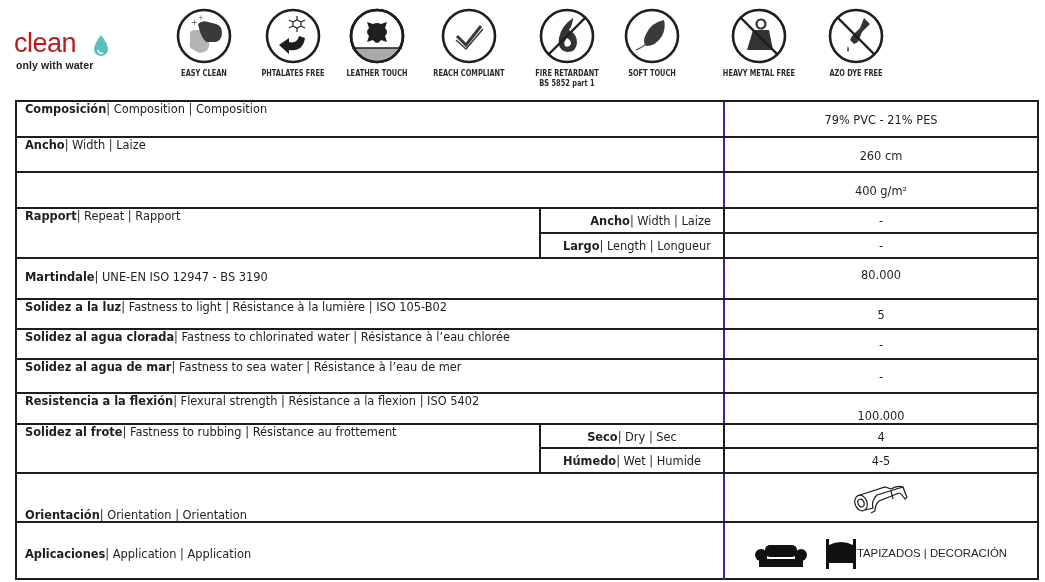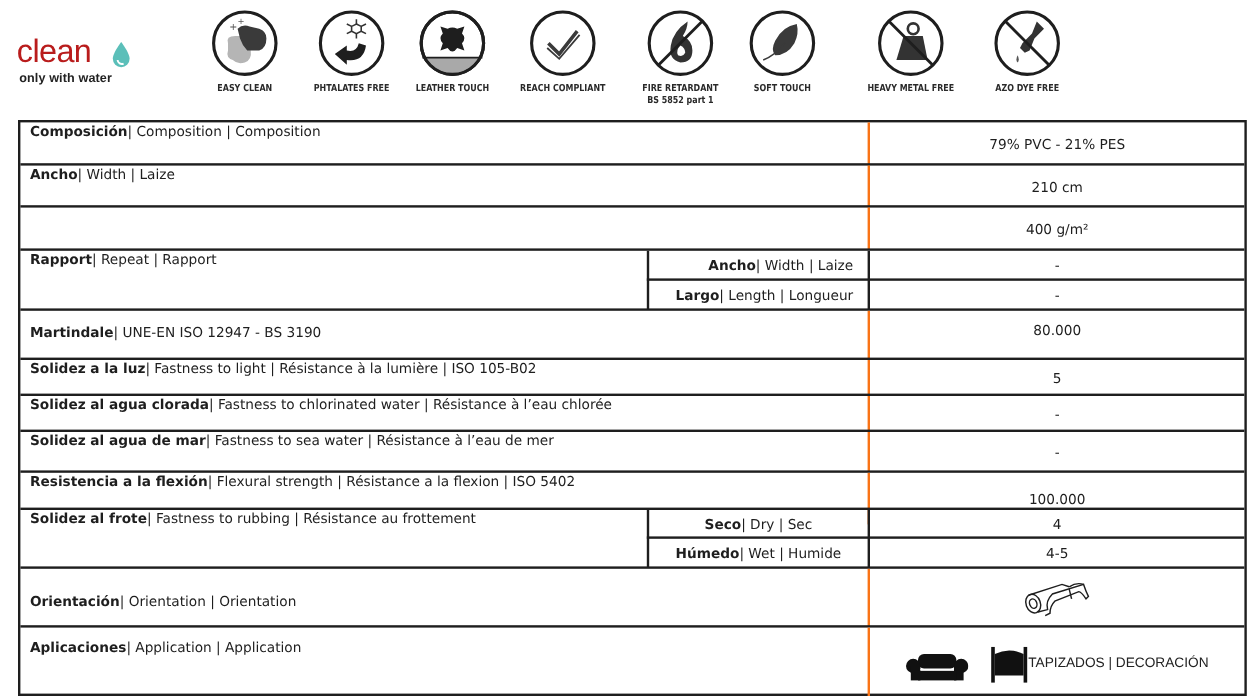--- a/index.html
+++ b/index.html
@@ -12,21 +12,21 @@
   .logo-tag { position: absolute; left: 2px; top: 29px; font-family: "Liberation Sans", sans-serif; font-weight: bold; font-size: 10.5px; color: #222; letter-spacing: 0.1px; white-space: nowrap; }
 
   .badge { position: absolute; top: 8px; width: 110px; text-align: center; }
   .badge .circle { width: 56px; height: 56px; margin: 0 auto; display: block; }
   .badge .label { display: block; font-family: "DejaVu Sans Condensed", "DejaVu Sans", sans-serif; font-size: 8px; font-weight: bold; color: #2a2a2a; margin-top: 5px; line-height: 10px; white-space: nowrap; transform: scaleX(0.92); }
 
   .table { position: absolute; left: 15px; top: 100px; width: 1024px; height: 480px; border: 2px solid #1e1e1e; }
   .row { position: absolute; left: 0; width: 100%; border-top: 2px solid #1e1e1e; }
   .row.first { border-top: none; }
   .cell-label { position: absolute; left: 0; top: 0; height: 100%; display: flex; align-items: flex-start; padding-left: 8px; font-size: 11.4px; white-space: nowrap; }
-  .cell-value { position: absolute; left: 706px; right: 0; top: 0; height: 100%; border-left: 2px solid #f97316; display: flex; align-items: center; justify-content: center; font-size: 11.4px; }
+  .cell-value { position: absolute; left: 706px; right: 0; top: 0; height: 100%; border-left: 2px solid #4c1d95; display: flex; align-items: center; justify-content: center; font-size: 11.4px; }
   .b { font-weight: bold; }
   .sub { position: absolute; left: 522px; width: 184px; border-left: 2px solid #1e1e1e; display: flex; align-items: center; justify-content: flex-end; padding-right: 12px; font-size: 11.4px; white-space: nowrap; }
   .sub.center { justify-content: center; padding-right: 0; }
   .sub-line { position: absolute; left: 522px; right: 0; border-top: 2px solid #1e1e1e; }
   .subval { position: absolute; left: 706px; right: 0; border-left: 2px solid #1e1e1e; display: flex; align-items: center; justify-content: center; font-size: 11.4px; }
   .apps { }
   .apps-icons { display: flex; gap: 18px; align-items: flex-end; margin-top: 4px; }
   .apps-caption { font-family: "Liberation Sans", sans-serif; font-size: 11.4px; margin-top: 3px; color: #222; }
 </style>
 </head>
@@ -143,21 +143,21 @@
         <span> | Composition | Composition</span>
       </div>
     <div class="cell-value">79% PVC - 21% PES</div>
   </div>
 
   <div class="row" style="top:34px;height:37px">
     <div class="cell-label">
         <span class="b">Ancho</span>
         <span> | Width | Laize</span>
       </div>
-    <div class="cell-value">210 cm</div>
+    <div class="cell-value">260 cm</div>
   </div>
 
   <div class="row" style="top:69px;height:37px">
     <div class="cell-value">400 g/m²</div>
   </div>
 
   <div class="row" style="top:105px;height:51px">
     <div class="cell-label">
         <span class="b">Rapport</span>
         <span> | Repeat | Rapport</span>
@@ -227,40 +227,40 @@
     <div class="sub center" style="top:23px;height:25px">
         <span class="b">Húmedo</span>
         <span> | Wet | Humide</span>
       </div>
     <div class="sub-line" style="top:22px"></div>
     <div class="subval" style="top:0;height:23px">4</div>
     <div class="subval" style="top:23px;height:25px">4-5</div>
   </div>
 
   <div class="row" style="top:370px;height:50px">
-    <div class="cell-label" style="align-items:flex-start;padding-top:20px">
+    <div class="cell-label" style="align-items:flex-end;padding-top:20px">
         <span class="b">Orientación</span>
         <span> | Orientation | Orientation</span>
       </div>
     <div class="cell-value">
       <svg width="60" height="34" viewBox="0 0 60 34">
         <g fill="none" stroke="#1e1e1e" stroke-width="1.2">
           <ellipse cx="10" cy="22" rx="6" ry="8" transform="rotate(-20 10 22)"></ellipse>
           <ellipse cx="10" cy="22" rx="3" ry="4" transform="rotate(-20 10 22)"></ellipse>
           <path d="M6 15 L34 6 L40 8"></path>
           <path d="M14 29 L22 27 Q20 20 26 14 L52 6 Q54 12 56 16 L54 18 Q50 12 48 12 L28 20 Q24 24 24 30 L20 32"></path>
           <path d="M40 8 Q46 4 52 6"></path>
           <path d="M40 10 L42 18"></path>
         </g>
       </svg>
     </div>
   </div>
 
   <div class="row" style="top:419px;height:59px">
-    <div class="cell-label" style="align-items:flex-start;padding-top:9px">
+    <div class="cell-label" style="align-items:flex-start;padding-top:24px">
         <span class="b">Aplicaciones</span>
         <span> | Application | Application</span>
       </div>
     <div class="cell-value apps">
       <div class="apps-icons">
         <svg width="52" height="26" viewBox="0 0 52 26">
           <rect x="10" y="2" width="32" height="12" rx="5" fill="#111"></rect>
           <circle cx="6" cy="12" r="6" fill="#111"></circle>
           <circle cx="46" cy="12" r="6" fill="#111"></circle>
           <rect x="4" y="12" width="8" height="12" fill="#111"></rect>

